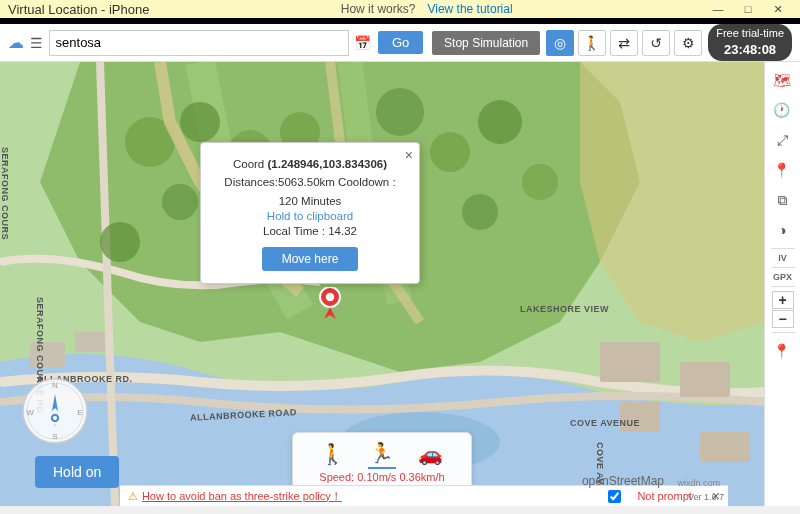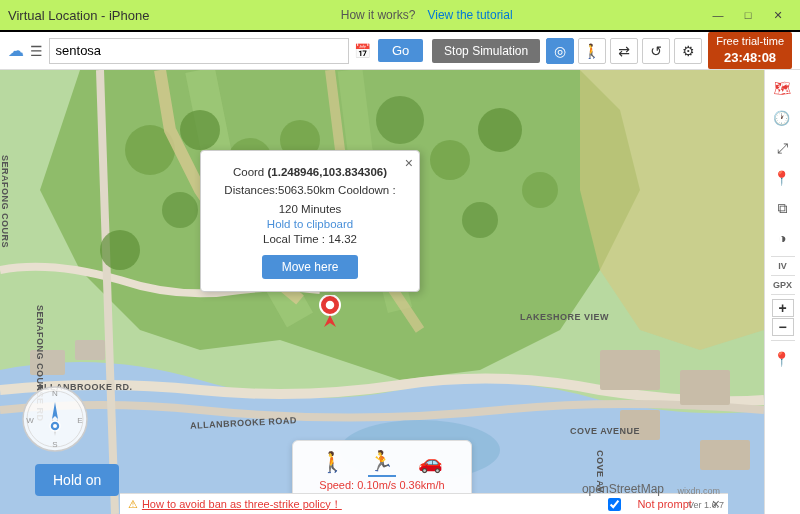--- a/index.html
+++ b/index.html
@@ -1,25 +1,25 @@
 <!DOCTYPE html>
 <html><head>
   <meta charset="utf-8">
   <style>
     * { box-sizing: border-box; margin: 0; padding: 0; }
     body { width: 800px; height: 514px; overflow: hidden; font-family: 'Segoe UI', Arial, sans-serif; font-size: 12px; background: #f0f0f0; }
 
     
     #titlebar {
-      background: #bef264;
-      height: 32px;
+      background: #fef9c3;
+      height: 24px;
       display: flex;
       align-items: center;
       padding: 0 8px;
-      border-bottom: 2px solid #000000;
+      border-bottom: 6px solid #000000;
       justify-content: space-between;
     }
     #titlebar .title { font-size: 13px; color: #333; }
     #titlebar .win-controls { display: flex; gap: 2px; }
     #titlebar .win-btn {
       width: 28px; height: 22px; background: transparent; border: none;
       cursor: pointer; display: flex; align-items: center; justify-content: center;
       font-size: 11px; color: #444;
     }
 
@@ -71,25 +71,25 @@
       border: 1px solid #ccc;
       width: 28px; height: 26px;
       cursor: pointer;
       display: flex; align-items: center; justify-content: center;
       font-size: 14px;
       border-radius: 2px;
       color: #333;
     }
     .toolbar-icon-btn.active { background: #4a90d9; color: #fff; border-color: #4a90d9; }
     .trial-box {
-      background: #c2410c;
+      background: #404040;
       color: #fff;
       padding: 2px 8px;
       font-size: 11px;
-      border-radius: 2px;
+      border-radius: 14px;
       text-align: center;
       line-height: 1.4;
     }
 
     
     #main {
       display: flex;
       width: 800px;
       height: calc(514px - 32px - 38px);
       position: relative;

